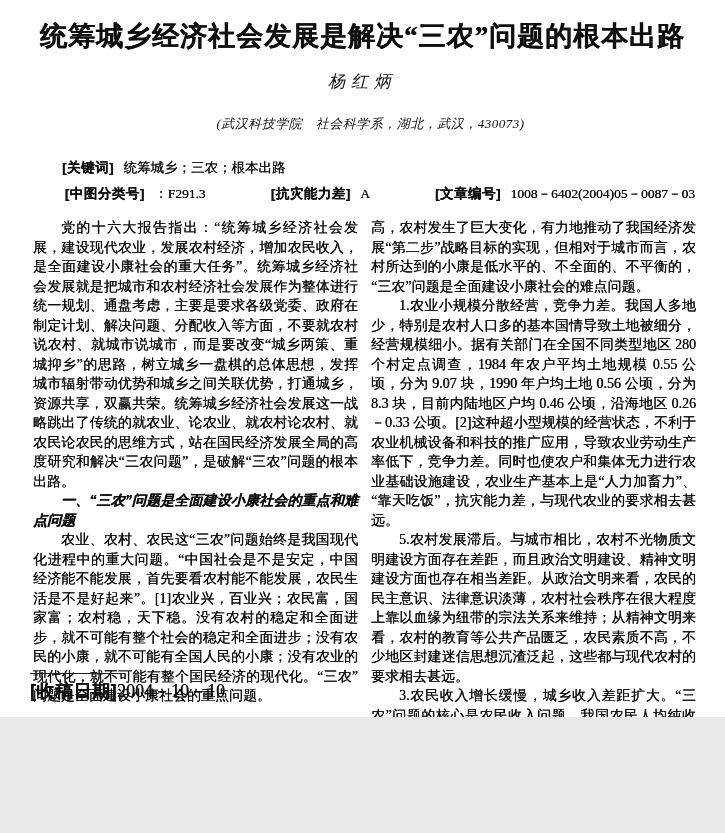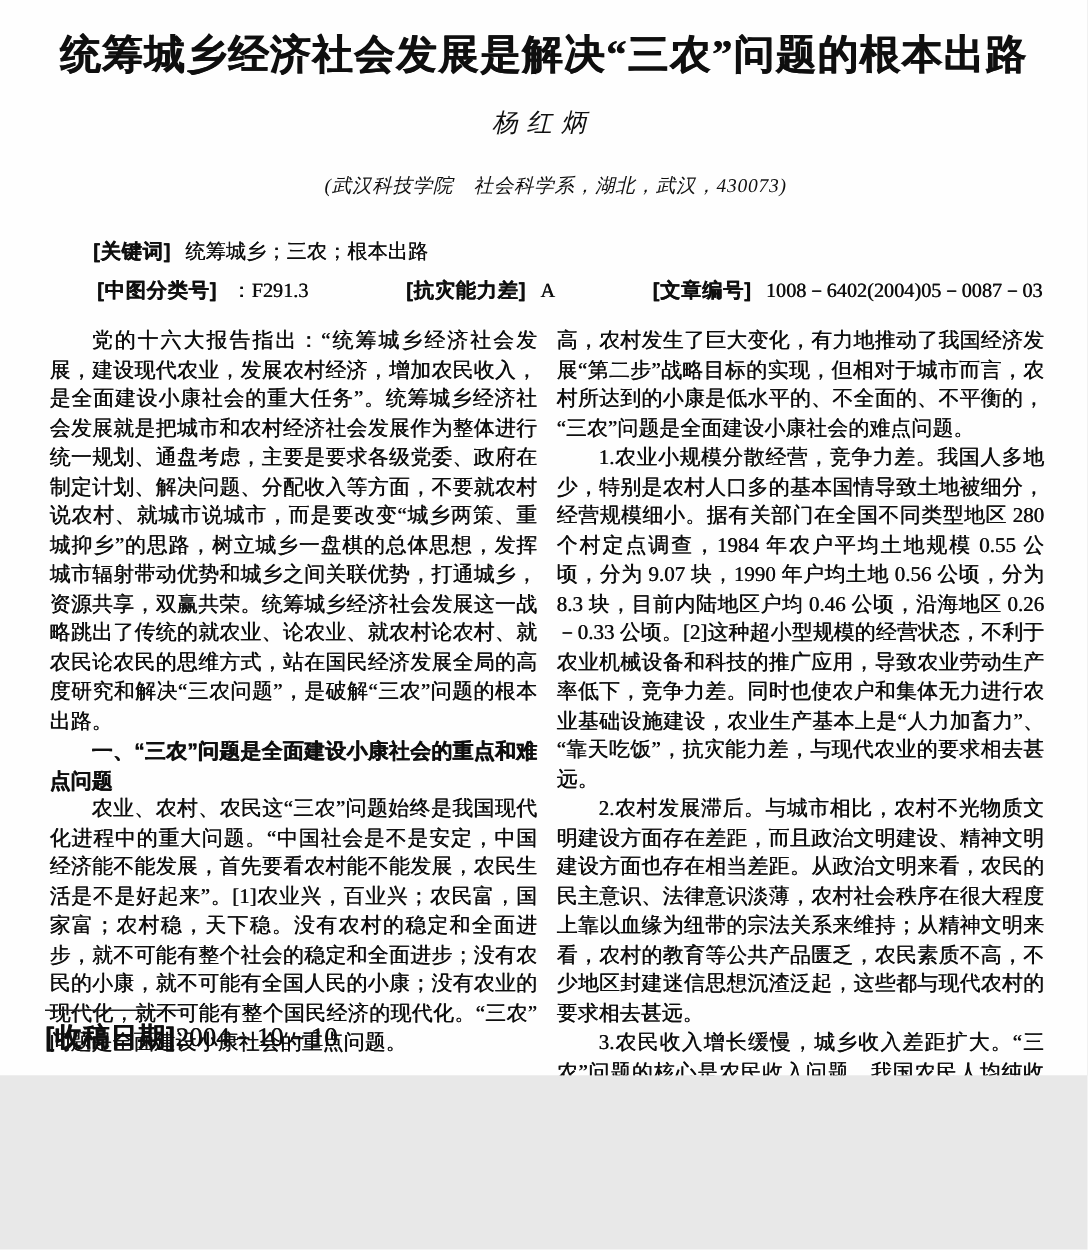--- a/index.html
+++ b/index.html
@@ -74,20 +74,21 @@
     text-align:justify;
     text-shadow:.3px 0 0 currentColor;
   }
   .col p{margin:0;}
   .indent{text-indent:2em;}
   .sec-heading{
     font-weight:bold;
     font-family:"Liberation Sans","DejaVu Sans",sans-serif;
     text-indent:2em;
     text-shadow:.4px 0 0 currentColor;
+    font-style:italic;
   }
   .sub-heading{
     font-style:italic;
     text-indent:2em;
   }
   
   .footnote{
     position:absolute;
     left:30px;
     bottom:14px;
@@ -128,21 +129,21 @@
     <div class="col">
       <p class="indent">党的十六大报告指出：“统筹城乡经济社会发展，建设现代农业，发展农村经济，增加农民收入，是全面建设小康社会的重大任务”。统筹城乡经济社会发展就是把城市和农村经济社会发展作为整体进行统一规划、通盘考虑，主要是要求各级党委、政府在制定计划、解决问题、分配收入等方面，不要就农村说农村、就城市说城市，而是要改变“城乡两策、重城抑乡”的思路，树立城乡一盘棋的总体思想，发挥城市辐射带动优势和城乡之间关联优势，打通城乡，资源共享，双赢共荣。统筹城乡经济社会发展这一战略跳出了传统的就农业、论农业、就农村论农村、就农民论农民的思维方式，站在国民经济发展全局的高度研究和解决“三农问题”，是破解“三农”问题的根本出路。</p>
       <p class="sec-heading">一、“三农”问题是全面建设小康社会的重点和难点问题</p>
       <p class="indent">农业、农村、农民这“三农”问题始终是我国现代化进程中的重大问题。“中国社会是不是安定，中国经济能不能发展，首先要看农村能不能发展，农民生活是不是好起来”。[1]农业兴，百业兴；农民富，国家富；农村稳，天下稳。没有农村的稳定和全面进步，就不可能有整个社会的稳定和全面进步；没有农民的小康，就不可能有全国人民的小康；没有农业的现代化，就不可能有整个国民经济的现代化。“三农”问题是全面建设小康社会的重点问题。</p>
 
     </div>
 
     <div class="col">
       <p>高，农村发生了巨大变化，有力地推动了我国经济发展“第二步”战略目标的实现，但相对于城市而言，农村所达到的小康是低水平的、不全面的、不平衡的，“三农”问题是全面建设小康社会的难点问题。</p>
       <p class="indent">1.农业小规模分散经营，竞争力差。我国人多地少，特别是农村人口多的基本国情导致土地被细分，经营规模细小。据有关部门在全国不同类型地区 280 个村定点调查，1984 年农户平均土地规模 0.55 公顷，分为 9.07 块，1990 年户均土地 0.56 公顷，分为 8.3 块，目前内陆地区户均 0.46 公顷，沿海地区 0.26－0.33 公顷。[2]这种超小型规模的经营状态，不利于农业机械设备和科技的推广应用，导致农业劳动生产率低下，竞争力差。同时也使农户和集体无力进行农业基础设施建设，农业生产基本上是“人力加畜力”、“靠天吃饭”，抗灾能力差，与现代农业的要求相去甚远。</p>
-      <p class="indent">2.农村发展滞后。与城市相比，农村不光物质文明建设方面存在差距，而且政治文明建设、精神文明建设方面也存在相当差距。从政治文明来看，农民的民主意识、法律意识淡薄，农村社会秩序在很大程度上靠以血缘为纽带的宗法关系来维持；从精神文明来看，农村的教育等公共产品匮乏，农民素质不高，不少地区封建迷信思想沉渣泛起，这些都与现代农村的要求相去甚远。</p>
+      <p class="indent">5.农村发展滞后。与城市相比，农村不光物质文明建设方面存在差距，而且政治文明建设、精神文明建设方面也存在相当差距。从政治文明来看，农民的民主意识、法律意识淡薄，农村社会秩序在很大程度上靠以血缘为纽带的宗法关系来维持；从精神文明来看，农村的教育等公共产品匮乏，农民素质不高，不少地区封建迷信思想沉渣泛起，这些都与现代农村的要求相去甚远。</p>
       <p class="indent">3.农民收入增长缓慢，城乡收入差距扩大。“三农”问题的核心是农民收入问题。我国农民人均纯收入和年增长率，在经过 80 年代的波动性增长以后，90 年代初期增长较快，但到 90 年代中期，由于农产品价格持续下跌、乡镇企业</p>
     </div>
 
   </div>
 
   <div class="footnote">
     <hr class="footnote-rule">
     <p><span class="label">[收稿日期]</span><span>2004－10－10</span></p>
   </div>
 

